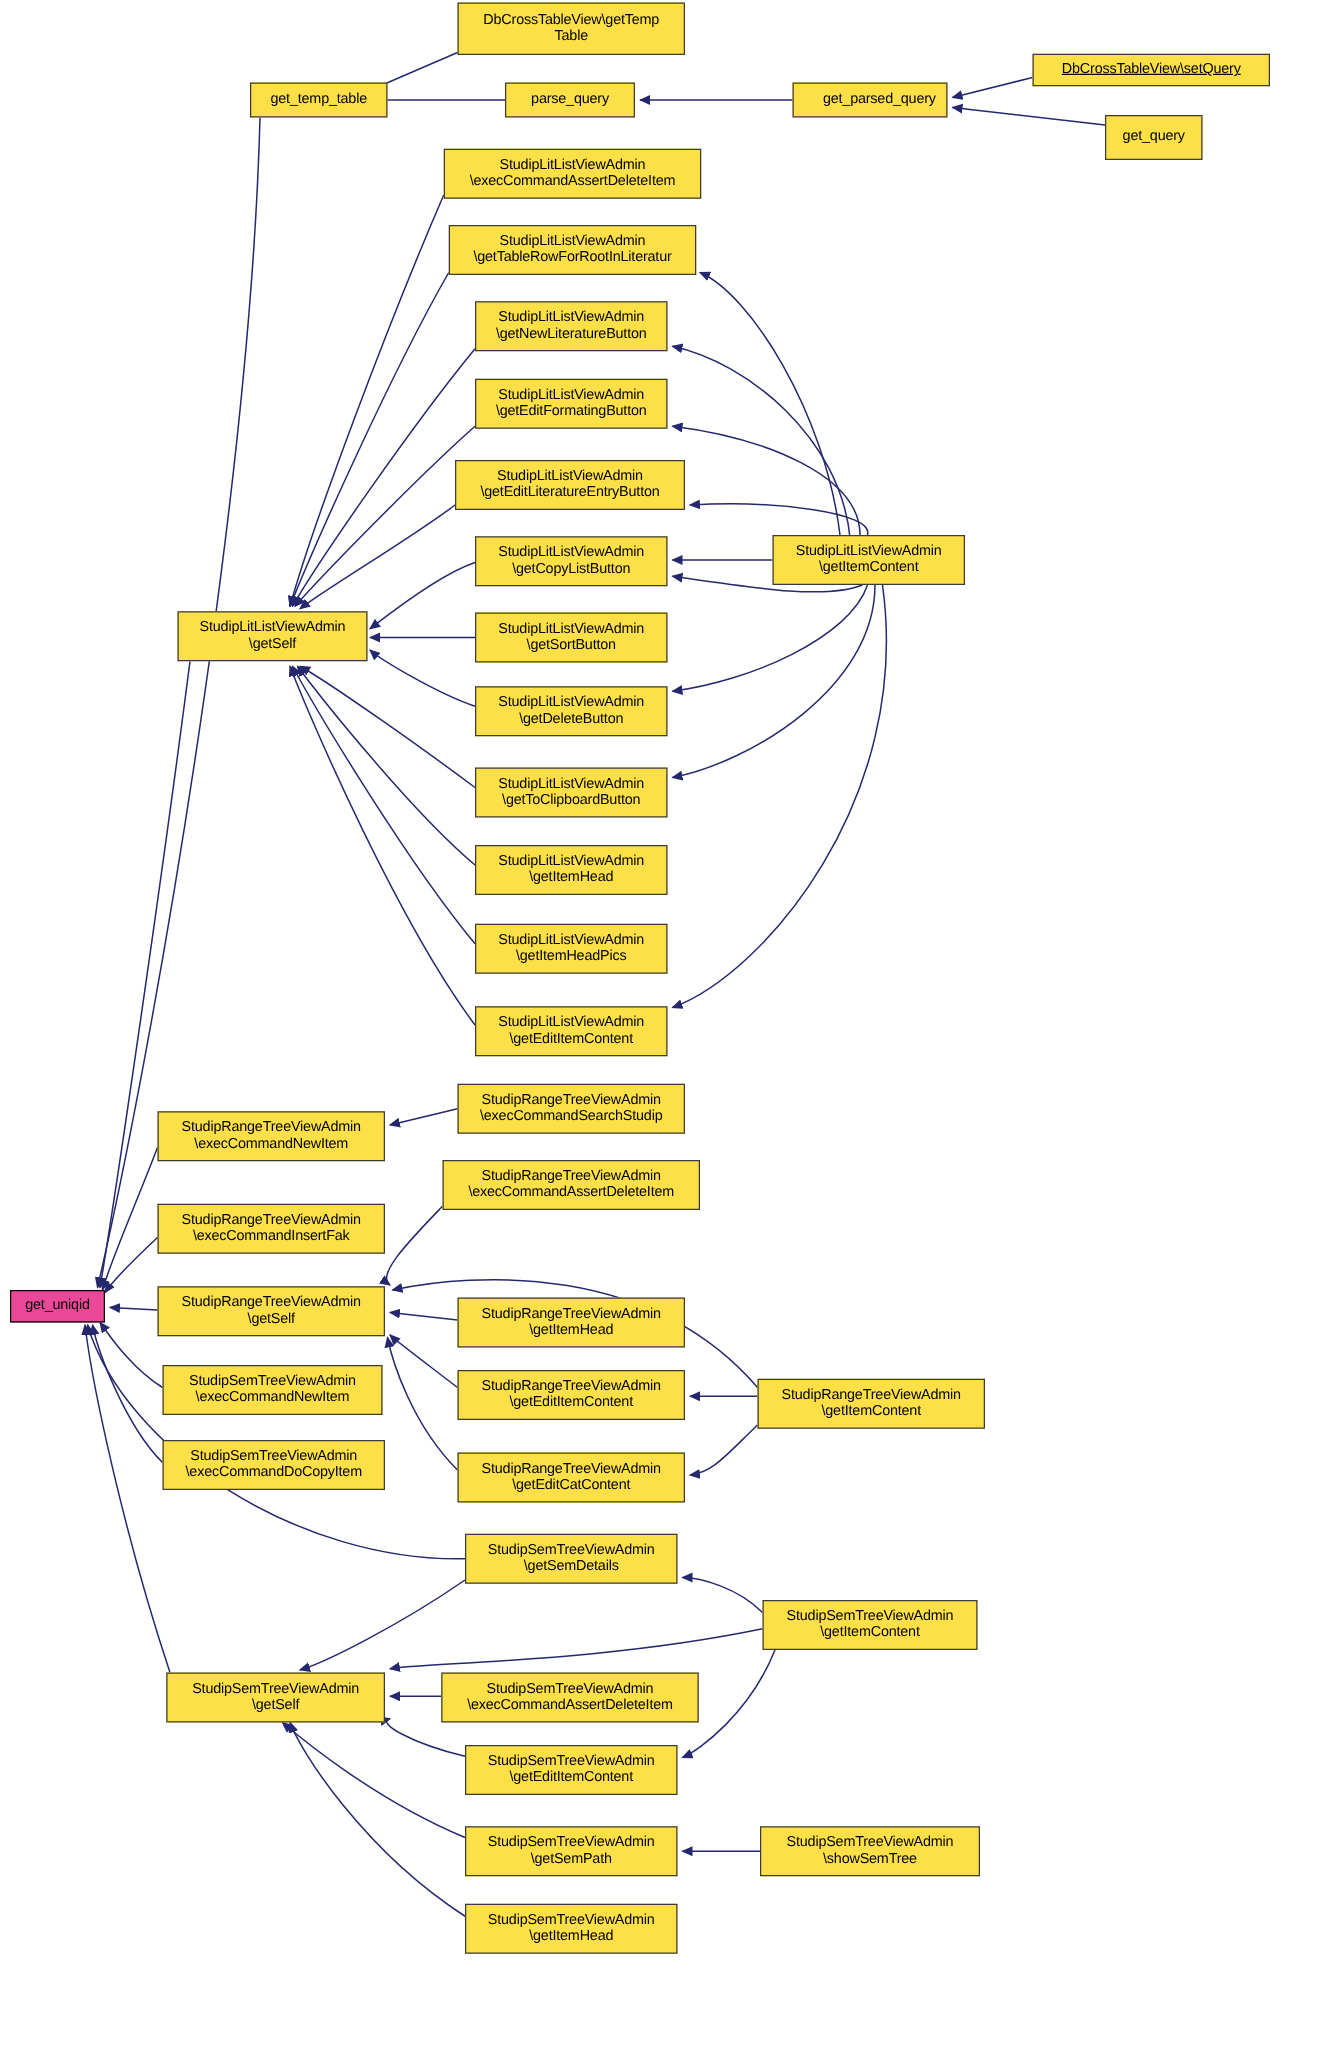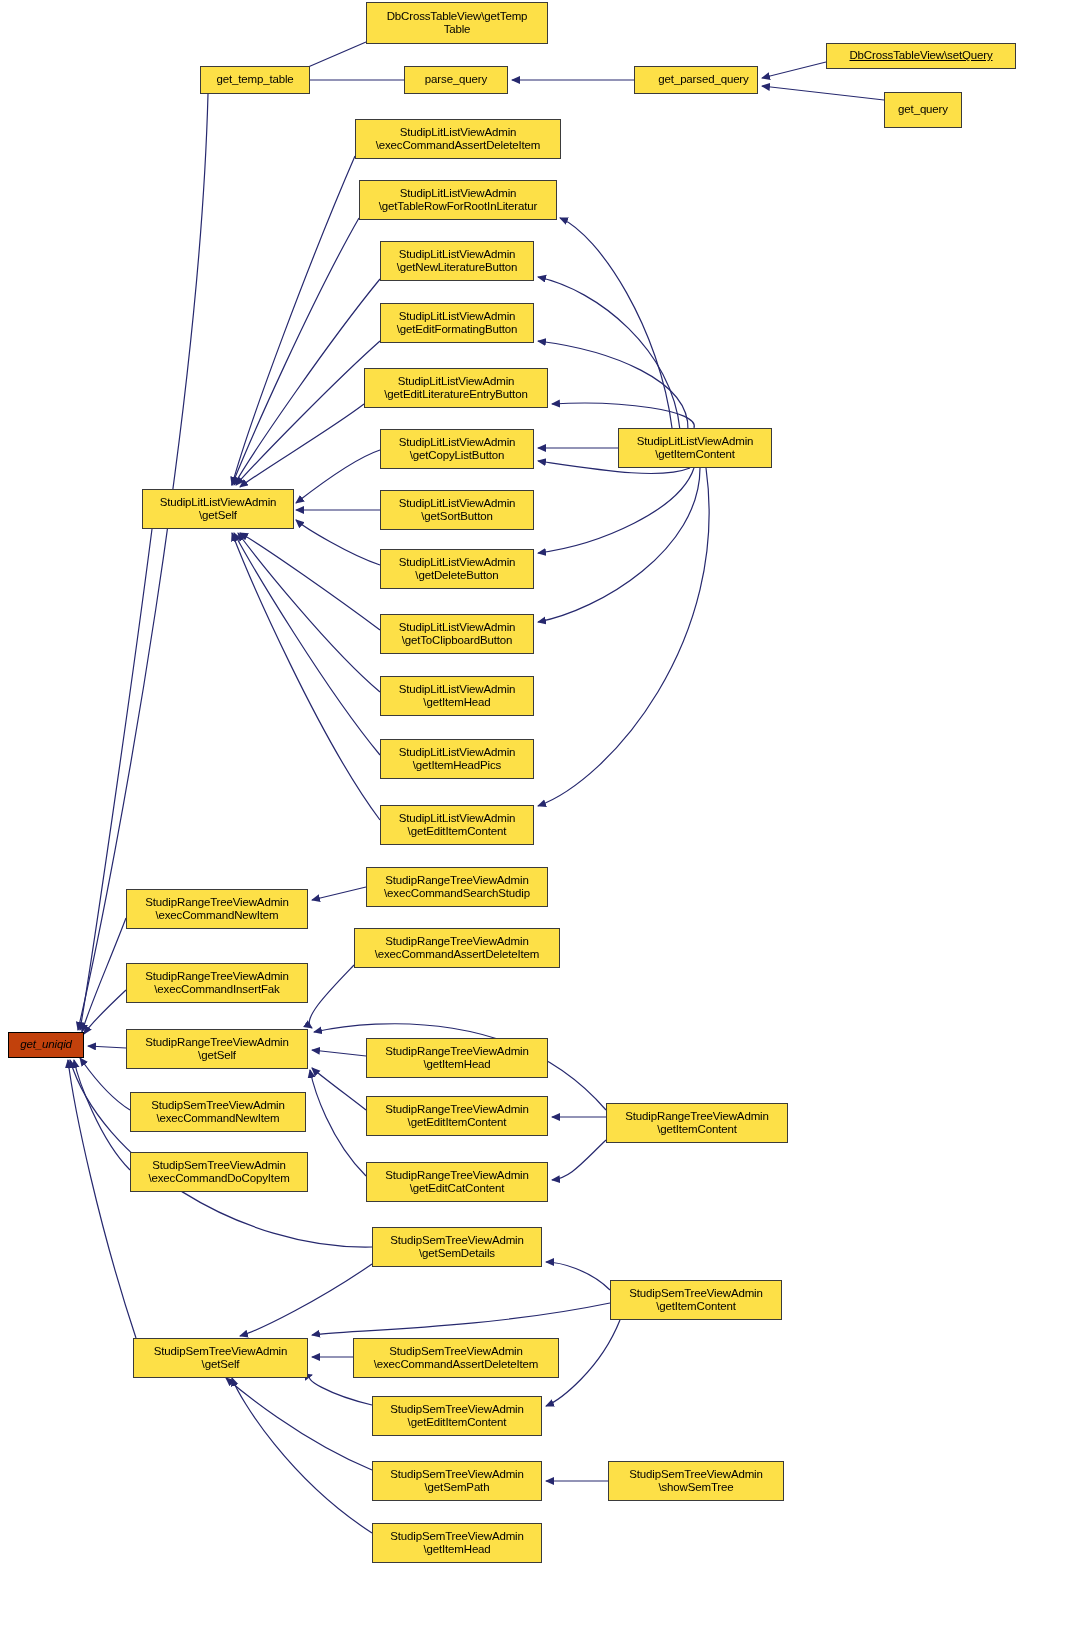--- a/index.html
+++ b/index.html
@@ -14,21 +14,21 @@
     color:#000000;
     font-size:11.5px;
     line-height:13.5px;
     text-align:center;
     display:flex;
     align-items:center;
     justify-content:center;
     white-space:pre-line;
     letter-spacing:-0.15px;
   }
-  .node.current{background:#c2410c;border-color:#000000;font-style:italic;}
+  .node.current{background:#ec4899;border-color:#000000;}
   .node-label{display:block;padding:0 4px;}
 </style>
 </head>
 <body>
 
 <div id="graph-root">
   <svg id="edges" viewBox="0 0 1071 1645" xmlns="http://www.w3.org/2000/svg">
     <defs>
       <marker id="arrow" markerWidth="9" markerHeight="9" refX="8" refY="4" orient="auto" markerUnits="userSpaceOnUse">
         <path d="M0,0 L9,4 L0,8 z" fill="#26286e"></path>

